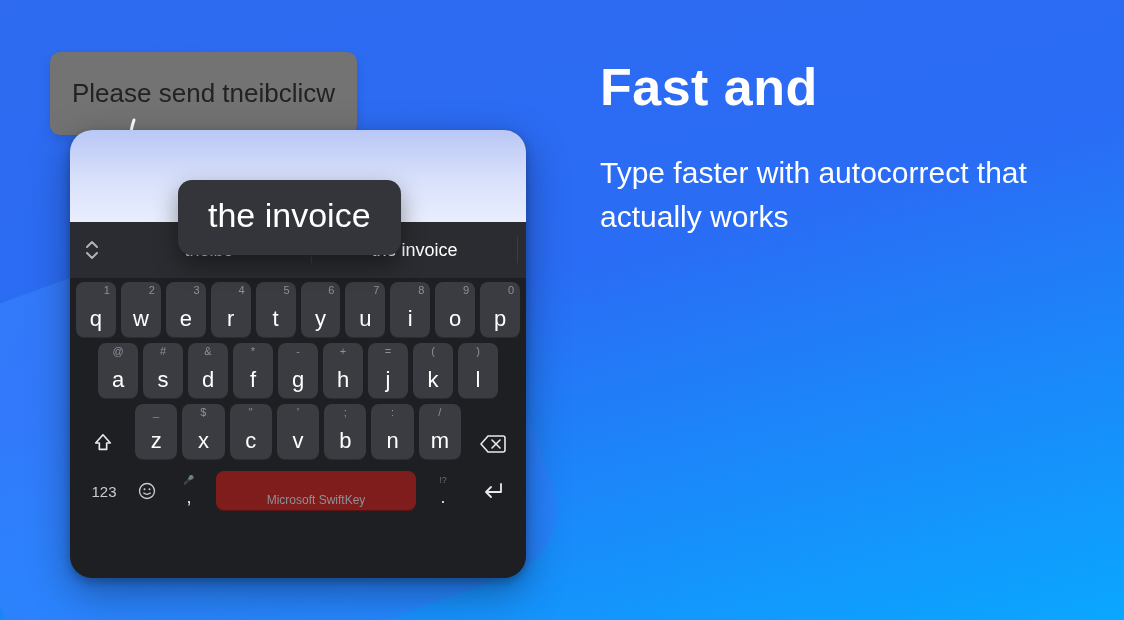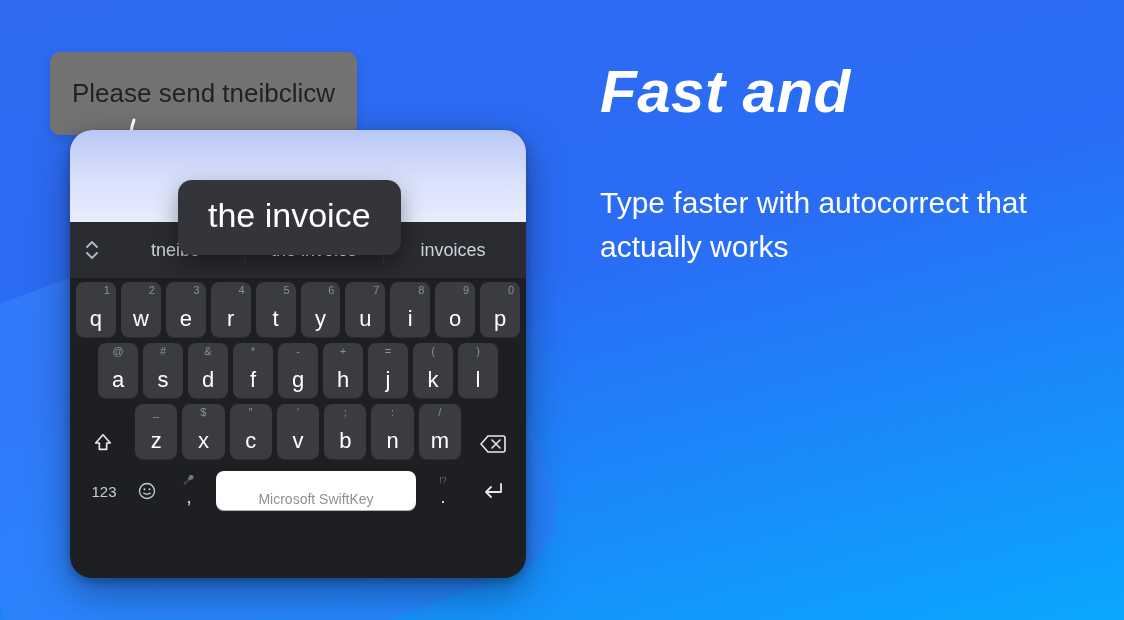--- a/index.html
+++ b/index.html
@@ -19,28 +19,27 @@
     opacity: .55;
   }
 
   .marketing {
     position: absolute;
     left: 600px; top: 58px;
     width: 460px;
     color: #fff;
   }
   .marketing h1 {
-    font-size: 60px;
+    font-size: 52px;
     line-height: 1.12;
     font-weight: 700;
     letter-spacing: .5px;
-    font-style: italic;
   }
   .marketing p {
-    margin-top: 56px;
+    margin-top: 35px;
     font-size: 30px;
     line-height: 1.45;
     font-weight: 400;
   }
 
   .bubble {
     position: absolute;
     left: 50px; top: 52px;
     background: #737373;
     color: #222;
@@ -144,24 +143,24 @@
     color: #c9ccd2;
     font-size: 15px;
   }
   .kb-bottom .btn { flex:0 0 auto; display:flex; align-items:center; justify-content:center; }
   .kb-bottom .n123 { width: 44px; text-align: right; }
   .kb-bottom .emoji { width: 30px; font-size:18px; }
   .kb-bottom .mic   { width: 42px; font-size:11px; color:#8c9098; display:flex; flex-direction:column; align-items:center; justify-content:center; gap:2px;}
   .kb-bottom .space {
     flex: 1;
     height: 40px;
-    background: #ffffff;
+    background: #7f1d1d;
     border-radius: 8px;
     display:flex; align-items:flex-end; justify-content:center;
-    font-size: 14px; color:#8d9097; padding-bottom:4px;
+    font-size: 12px; color:#8d9097; padding-bottom:4px;
     box-shadow: inset 0 -1px 0 rgba(0,0,0,.3);
   }
   .kb-bottom .punct { width: 42px; font-size:11px; color:#8c9098; display:flex; flex-direction:column; align-items:center; justify-content:center; gap:2px;}
   .kb-bottom .enter { width: 44px; font-size:20px; }
 </style>
 </head>
 <body>
 
 <div class="accent-shape"></div>
 
@@ -189,21 +188,20 @@
   <div class="suggestions">
     <div class="sug-expand">
       <svg width="16" height="20" viewBox="0 0 16 20">
           <path d="M8 2 L3 7 M8 2 L13 7 M8 18 L3 13 M8 18 L13 13" stroke="#aeb2ba" stroke-width="2" fill="none" stroke-linecap="round"></path>
         </svg>
     </div>
     <div class="sug-item">tneibc</div>
     <div class="sug-sep"></div>
     <div class="sug-item" style="font-weight:500;color:#fff">the invoice</div>
     <div class="sug-sep"></div>
-    <div class="sug-item">invoices</div>
   </div>
 
   <div class="kb">
     <div class="kb-row" id="row1">
         <div class="key">
           <span class="hint">1</span>
           <span>q</span>
         </div>
         <div class="key">
           <span class="hint">2</span>

